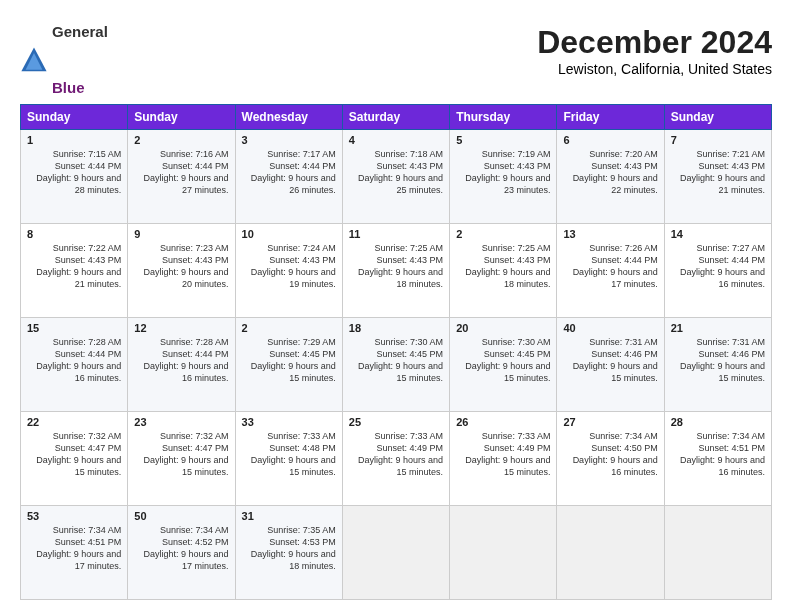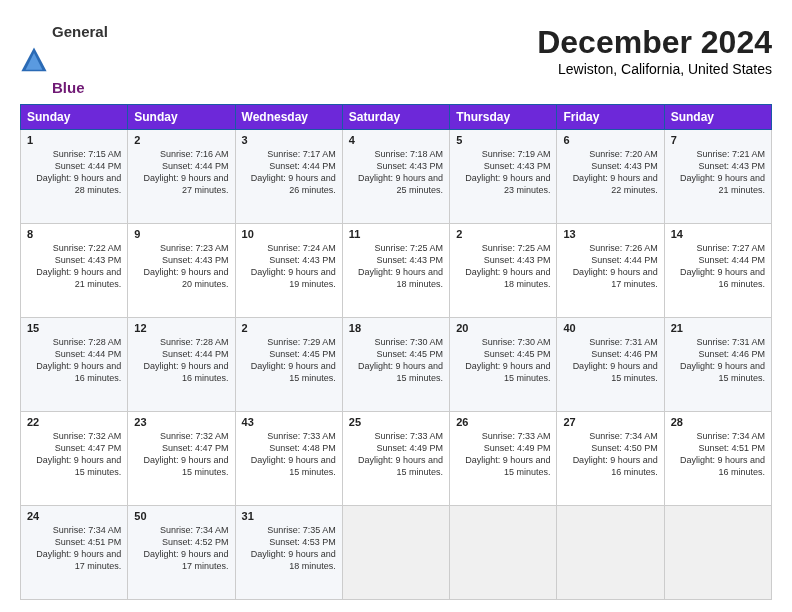--- a/index.html
+++ b/index.html
@@ -233,21 +233,21 @@
         <tr>
           <td>
         <span class="day-num">22</span>
         <div class="day-info">Sunrise: 7:32 AM<br>Sunset: 4:47 PM<br>Daylight: 9 hours and 15 minutes.</div>
       </td>
           <td>
         <span class="day-num">23</span>
         <div class="day-info">Sunrise: 7:32 AM<br>Sunset: 4:47 PM<br>Daylight: 9 hours and 15 minutes.</div>
       </td>
           <td>
-        <span class="day-num">43</span>
+        <span class="day-num">33</span>
         <div class="day-info">Sunrise: 7:33 AM<br>Sunset: 4:48 PM<br>Daylight: 9 hours and 15 minutes.</div>
       </td>
           <td>
         <span class="day-num">25</span>
         <div class="day-info">Sunrise: 7:33 AM<br>Sunset: 4:49 PM<br>Daylight: 9 hours and 15 minutes.</div>
       </td>
           <td>
         <span class="day-num">26</span>
         <div class="day-info">Sunrise: 7:33 AM<br>Sunset: 4:49 PM<br>Daylight: 9 hours and 15 minutes.</div>
       </td>
@@ -255,21 +255,21 @@
         <span class="day-num">27</span>
         <div class="day-info">Sunrise: 7:34 AM<br>Sunset: 4:50 PM<br>Daylight: 9 hours and 16 minutes.</div>
       </td>
           <td>
         <span class="day-num">28</span>
         <div class="day-info">Sunrise: 7:34 AM<br>Sunset: 4:51 PM<br>Daylight: 9 hours and 16 minutes.</div>
       </td>
         </tr>
         <tr>
           <td>
-        <span class="day-num">24</span>
+        <span class="day-num">53</span>
         <div class="day-info">Sunrise: 7:34 AM<br>Sunset: 4:51 PM<br>Daylight: 9 hours and 17 minutes.</div>
       </td>
           <td>
         <span class="day-num">50</span>
         <div class="day-info">Sunrise: 7:34 AM<br>Sunset: 4:52 PM<br>Daylight: 9 hours and 17 minutes.</div>
       </td>
           <td>
         <span class="day-num">31</span>
         <div class="day-info">Sunrise: 7:35 AM<br>Sunset: 4:53 PM<br>Daylight: 9 hours and 18 minutes.</div>
       </td>

